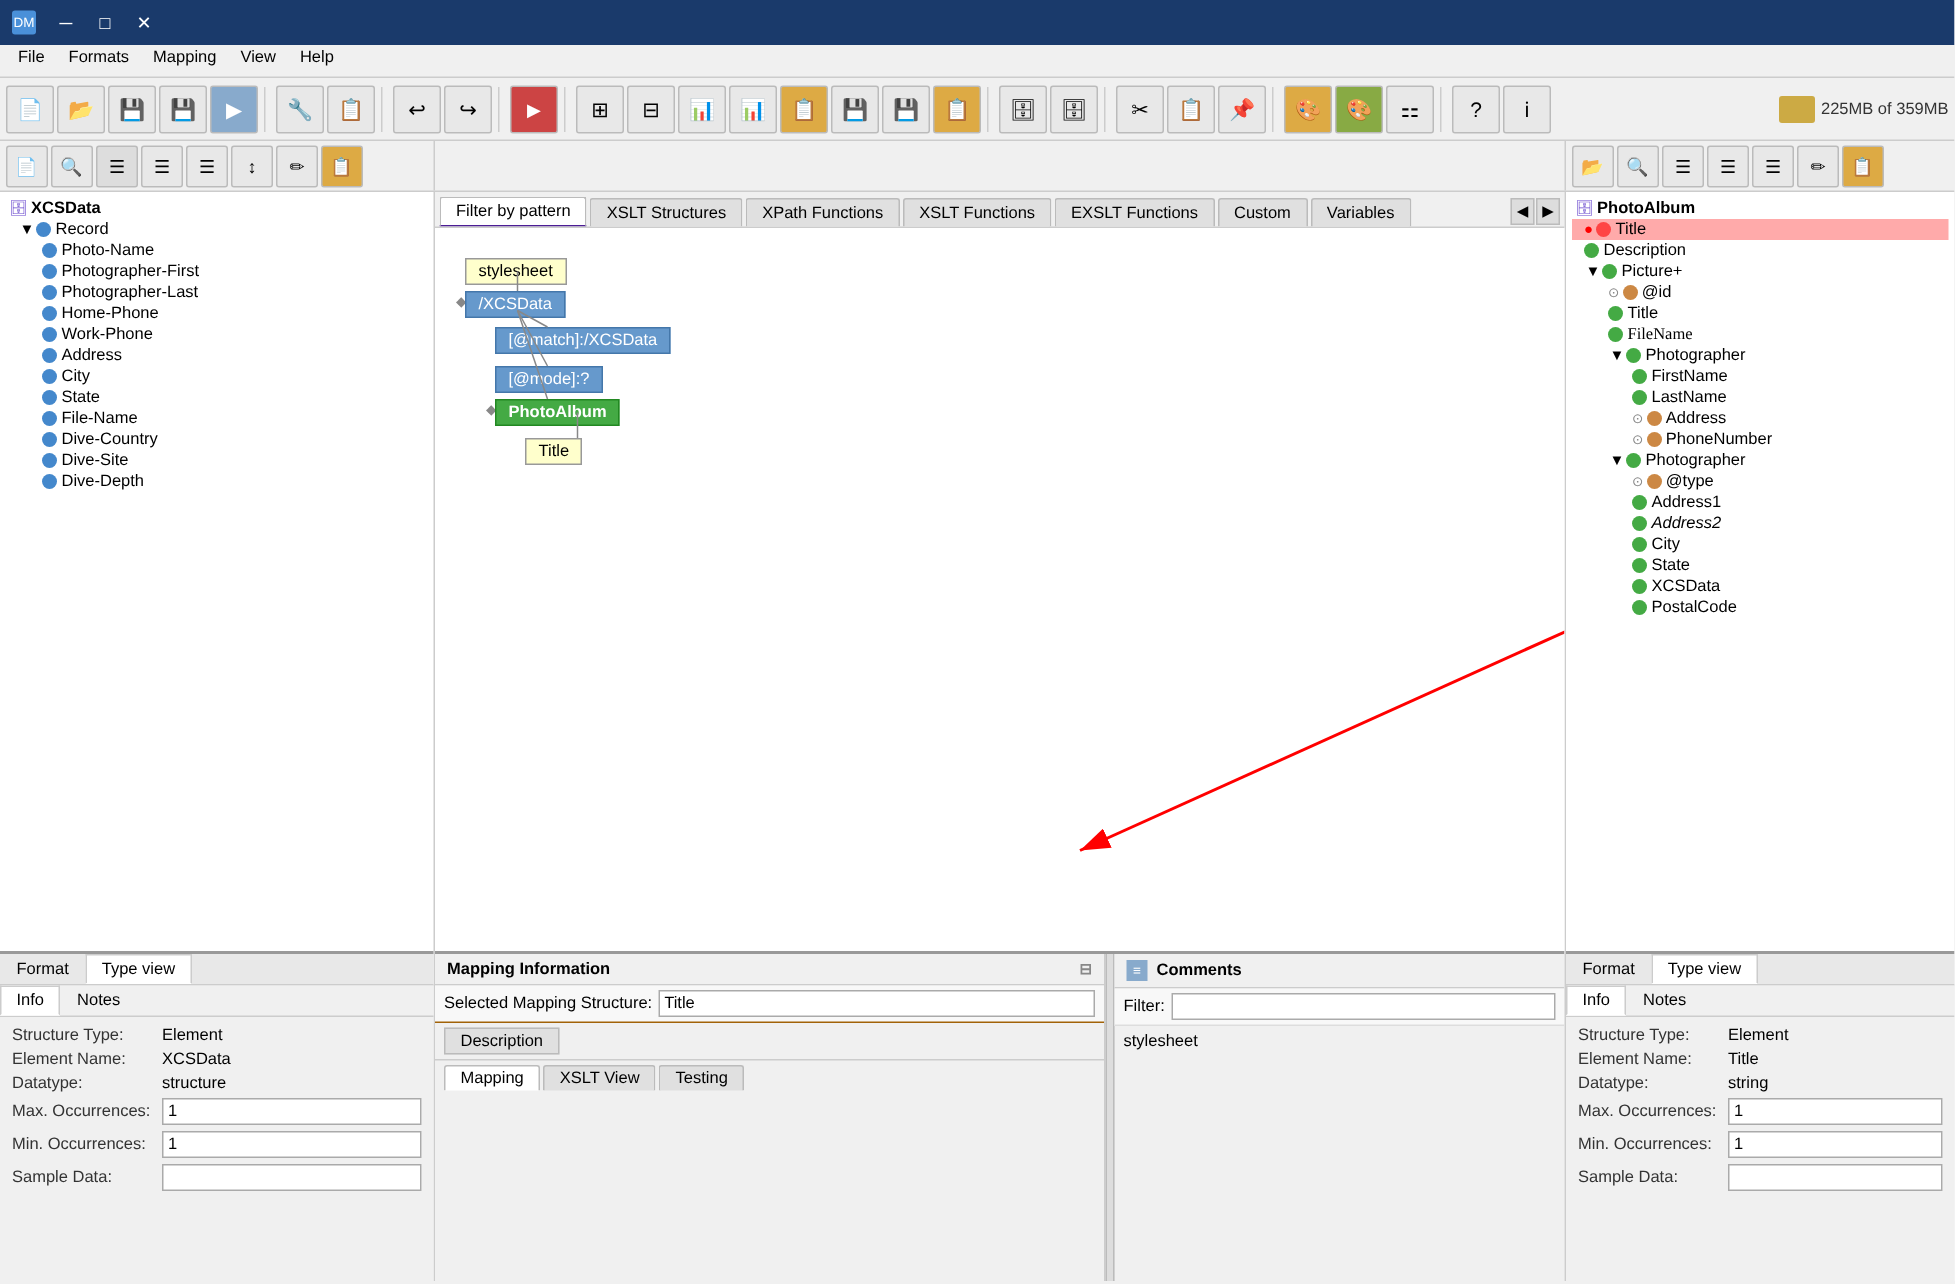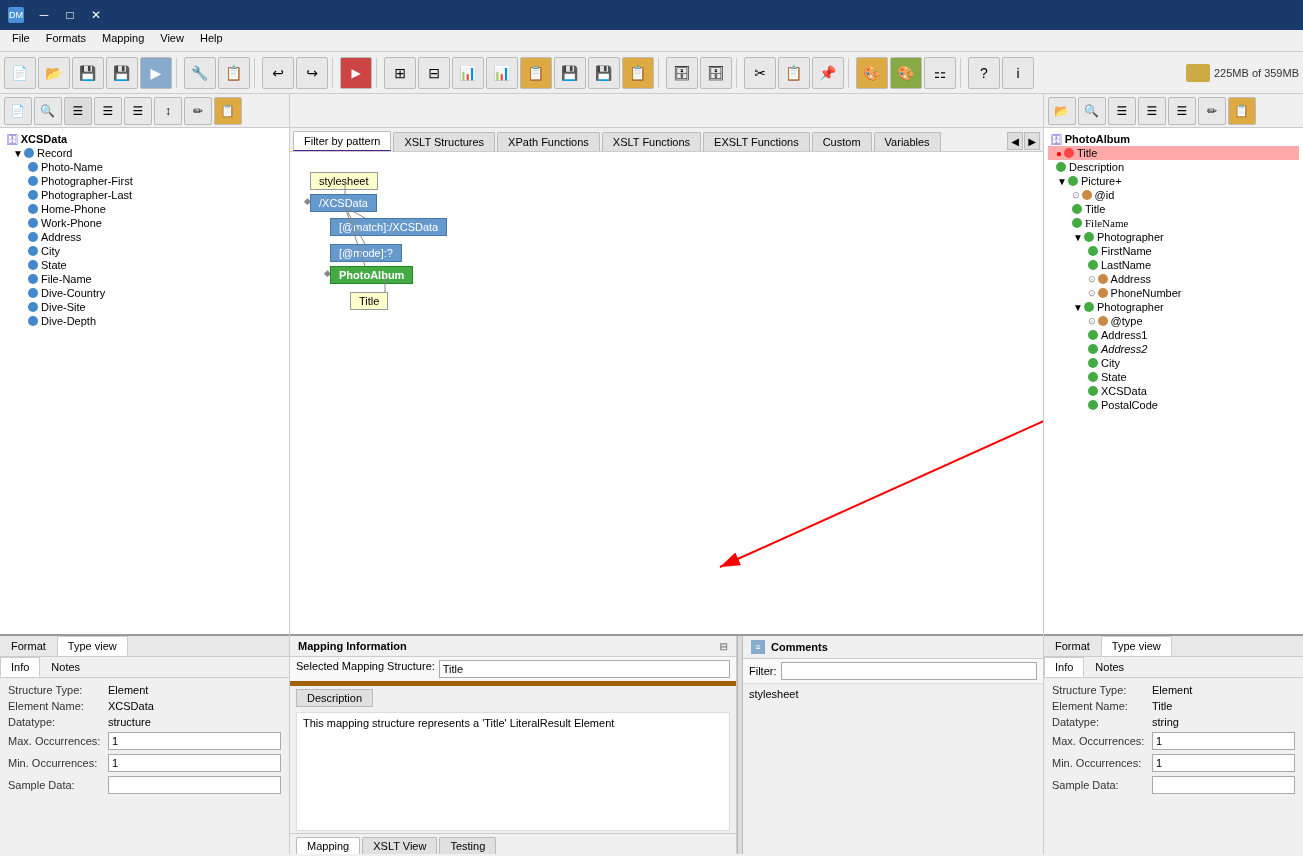--- a/index.html
+++ b/index.html
@@ -39,21 +39,21 @@
     .tab-nav-btn { width: 16px; height: 18px; background: #ddd; border: 1px solid #bbb; cursor: pointer; font-size: 10px; display: flex; align-items: center; justify-content: center; }
     .pattern-row { display: flex; align-items: center; padding: 4px 6px; background: #f8f8f8; border-bottom: 1px solid #ddd; gap: 6px; font-size: 11px; }
     .pattern-input { width: 120px; height: 18px; border: 1px solid #aaa; padding: 1px 3px; font-size: 11px; }
     .canvas-area { flex: 1; background: white; position: relative; overflow: hidden; }
     .center-bottom { height: 220px; border-top: 2px solid #999; display: flex; flex-direction: column; }
 
     
     .mapping-info { display: flex; flex: 1; overflow: hidden; }
     .mapping-left { flex: 1; border-right: 1px solid #ccc; display: flex; flex-direction: column; }
     .mapping-header { background: #f0f0f0; padding: 4px 8px; font-weight: bold; font-size: 11px; border-bottom: 1px solid #ccc; display: flex; justify-content: space-between; align-items: center; }
-    .selected-structure { display: flex; padding: 3px 6px; background: #f8f8f8; border-bottom: 5px solid #a16207; font-size: 11px; gap: 4px; }
+    .selected-structure { display: flex; align-items: center; padding: 3px 6px; background: #f8f8f8; border-bottom: 1px solid #a16207; font-size: 11px; gap: 4px; }
     .selected-structure label { font-size: 11px; }
     .selected-structure input { flex: 1; height: 18px; border: 1px solid #aaa; padding: 1px 3px; font-size: 11px; }
     .desc-btn { padding: 2px 10px; background: #e0e0e0; border: 1px solid #bbb; cursor: pointer; font-size: 11px; margin: 3px 6px; width: fit-content; }
     .desc-text { padding: 4px 6px; font-size: 11px; flex: 1; overflow-y: auto; background: white; border: 1px solid #ddd; margin: 2px 6px; }
     .comments-panel { width: 300px; display: flex; flex-direction: column; }
     .comments-header { background: #f0f0f0; padding: 4px 8px; font-weight: bold; font-size: 11px; border-bottom: 1px solid #ccc; display: flex; gap: 6px; align-items: center; }
     .filter-row { display: flex; align-items: center; padding: 3px 6px; background: #f8f8f8; border-bottom: 1px solid #ddd; gap: 4px; font-size: 11px; }
     .filter-input { flex: 1; height: 18px; border: 1px solid #aaa; padding: 1px 3px; font-size: 11px; }
     .comments-content { padding: 4px 6px; font-size: 11px; flex: 1; }
     .mapping-tabs { display: flex; background: #f0f0f0; border-top: 1px solid #ccc; padding: 3px 6px 0; gap: 2px; }
@@ -345,21 +345,20 @@
         <div class="mapping-left">
           <div class="mapping-header">
             <span>Mapping Information</span>
             <span style="font-size:10px; color:#888; cursor:pointer;">⊟</span>
           </div>
           <div class="selected-structure">
             <label>Selected Mapping Structure:</label>
             <input type="text" class="info-value" style="width: 120px;" value="Title">
           </div>
           <button class="desc-btn">Description</button>
-          <div class="desc-text">This mapping structure represents a 'Title' LiteralResult Element</div>
           <div class="mapping-tabs">
             <div class="map-tab active">Mapping</div>
             <div class="map-tab">XSLT View</div>
             <div class="map-tab">Testing</div>
           </div>
         </div>
         <div style="width:6px; background:#ddd; cursor:col-resize; border-left:1px solid #bbb; border-right:1px solid #bbb;"></div>
         <div class="comments-panel">
           <div class="comments-header">
             <span style="background:#88aacc; width:14px; height:14px; display:inline-flex; align-items:center; justify-content:center; font-size:9px; color:white;">≡</span>

